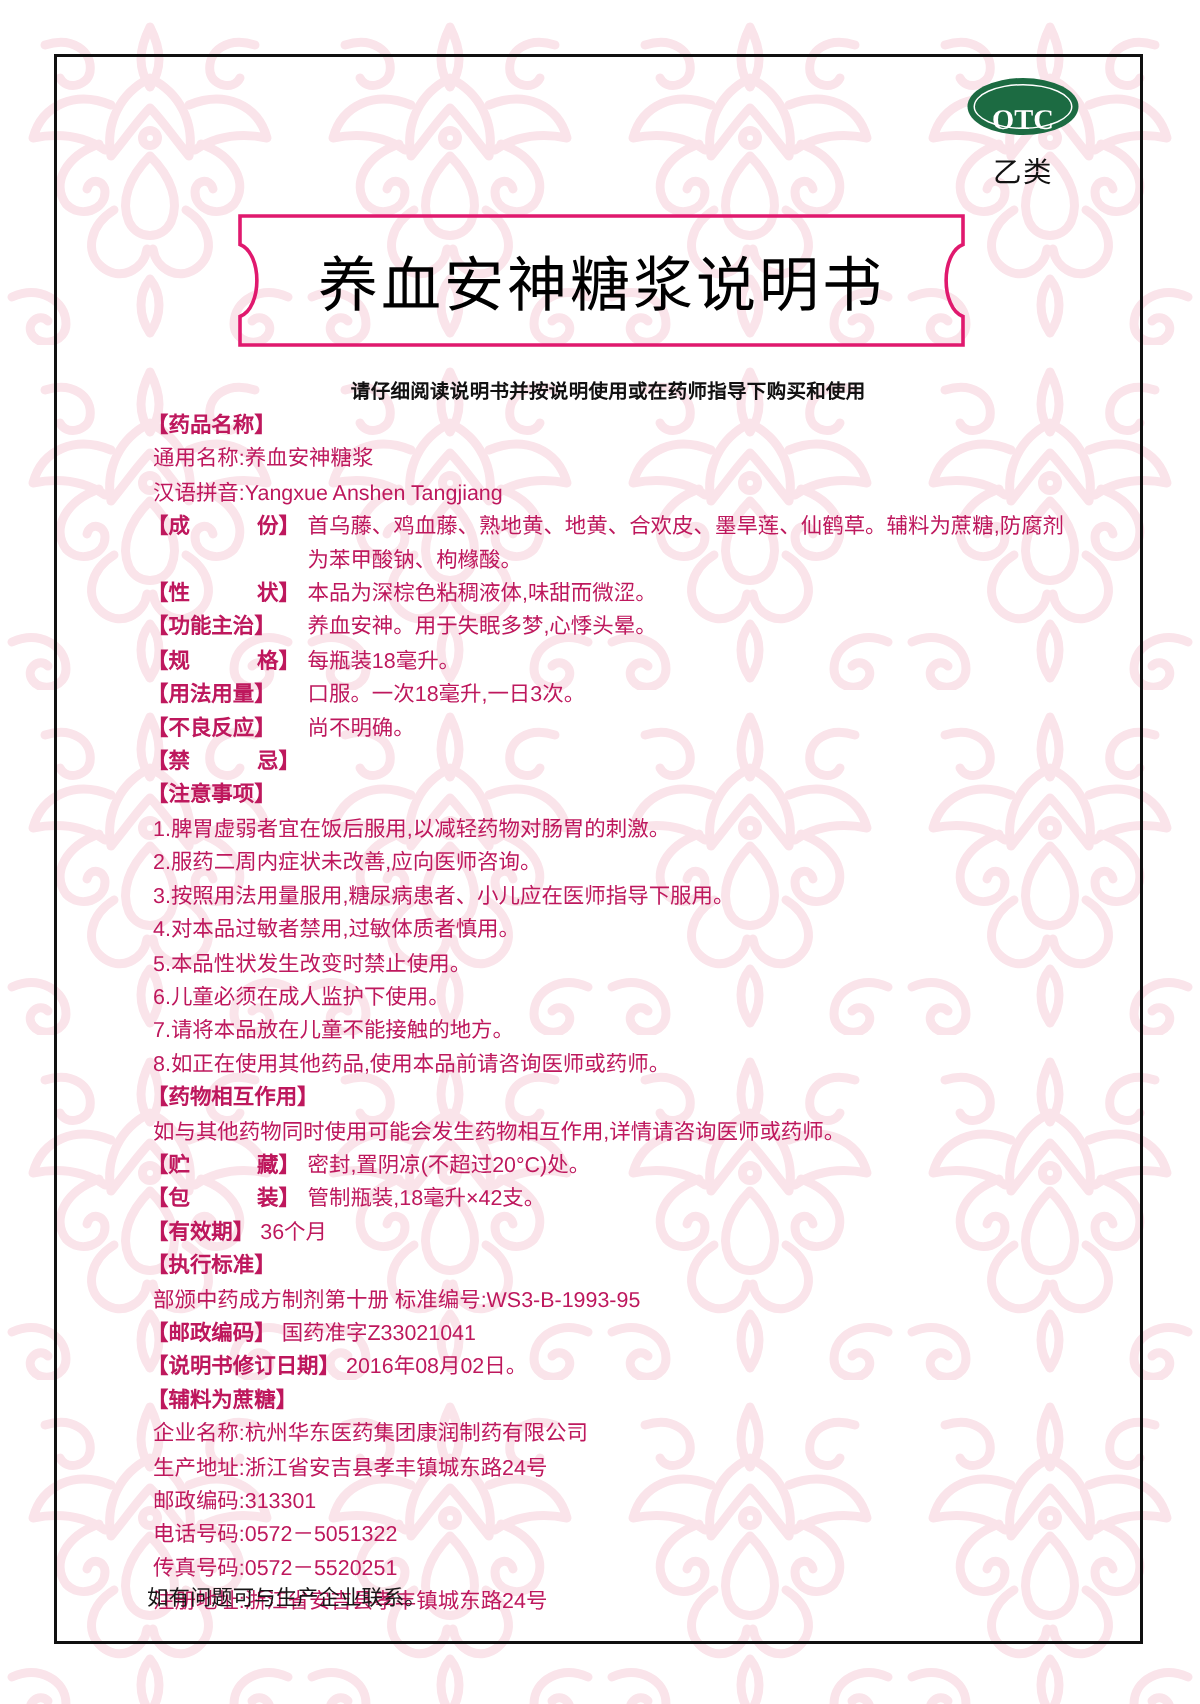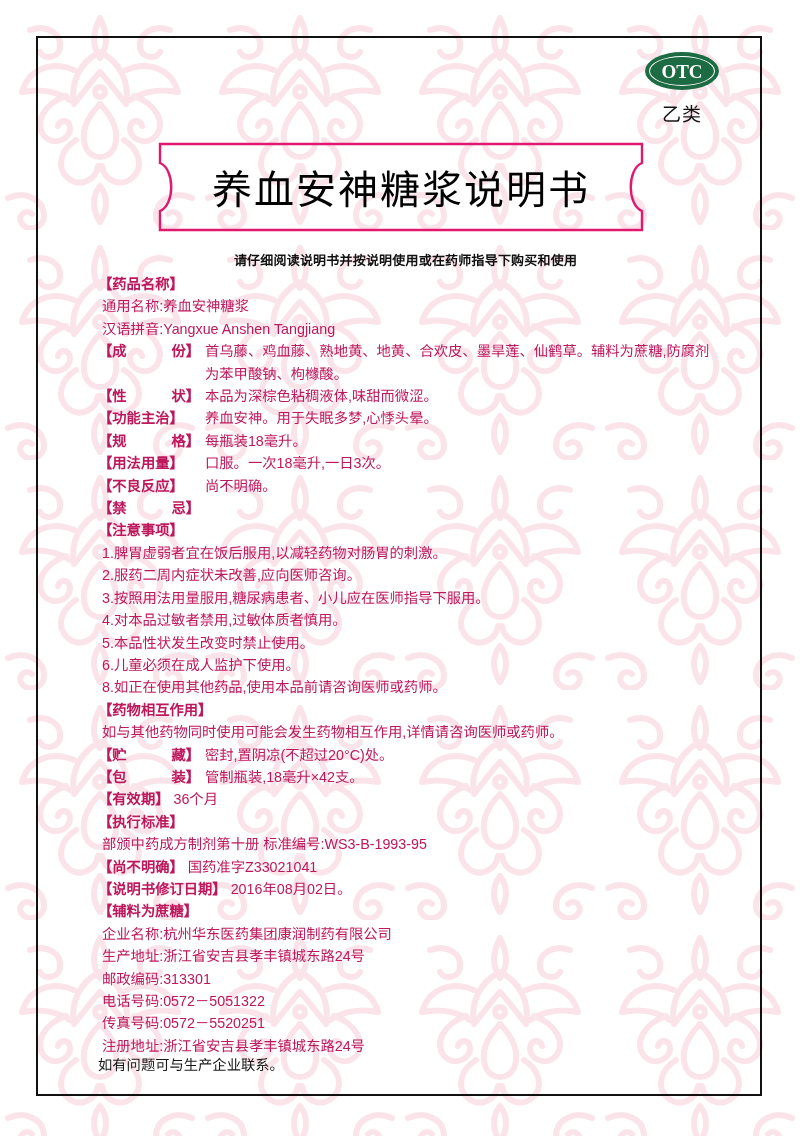--- a/index.html
+++ b/index.html
@@ -54,21 +54,21 @@
     text-align: center;
   }
   .otc-oval {
     width: 74px;
     height: 38px;
     margin: 0 auto;
     border-radius: 50%;
     background: #1c6b42;
     position: relative;
     display: flex;
-    align-items: center;
+    align-items: flex-end;
     justify-content: center;
   }
   .otc-oval::after {
     content: "";
     position: absolute;
     left: 4px; top: 4px; right: 4px; bottom: 4px;
     border: 1.4px solid #ffffff;
     border-radius: 50%;
   }
   .otc-oval span {
@@ -284,20 +284,21 @@
     </div>
 
     <div class="sec">
       <div class="head">【注意事项】</div>
       <div class="indent1">1.脾胃虚弱者宜在饭后服用,以减轻药物对肠胃的刺激。</div>
       <div class="indent1">2.服药二周内症状未改善,应向医师咨询。</div>
       <div class="indent1">3.按照用法用量服用,糖尿病患者、小儿应在医师指导下服用。</div>
       <div class="indent1">4.对本品过敏者禁用,过敏体质者慎用。</div>
       <div class="indent1">5.本品性状发生改变时禁止使用。</div>
       <div class="indent1">6.儿童必须在成人监护下使用。</div>
+      <div class="indent1">7.请将本品放在儿童不能接触的地方。</div>
       <div class="indent1">8.如正在使用其他药品,使用本品前请咨询医师或药师。</div>
     </div>
 
     <div class="sec">
       <div class="head">【药物相互作用】</div>
       <div class="indent1">如与其他药物同时使用可能会发生药物相互作用,详情请咨询医师或药师。</div>
     </div>
 
     <div class="sec row">
       <div class="lbl">
@@ -319,21 +320,21 @@
       <span class="head">【有效期】</span>
       <span>36个月</span>
     </div>
 
     <div class="sec">
       <div class="head">【执行标准】</div>
       <div class="indent1">部颁中药成方制剂第十册  标准编号:WS3-B-1993-95</div>
     </div>
 
     <div class="sec">
-      <span class="head">【尚不明确】</span>
+      <span class="head">【邮政编码】</span>
       <span>国药准字Z33021041</span>
     </div>
 
     <div class="sec">
       <span class="head">【说明书修订日期】</span>
       <span>2016年08月02日。</span>
     </div>
 
     <div class="sec">
       <div class="head">【辅料为蔗糖】</div>

